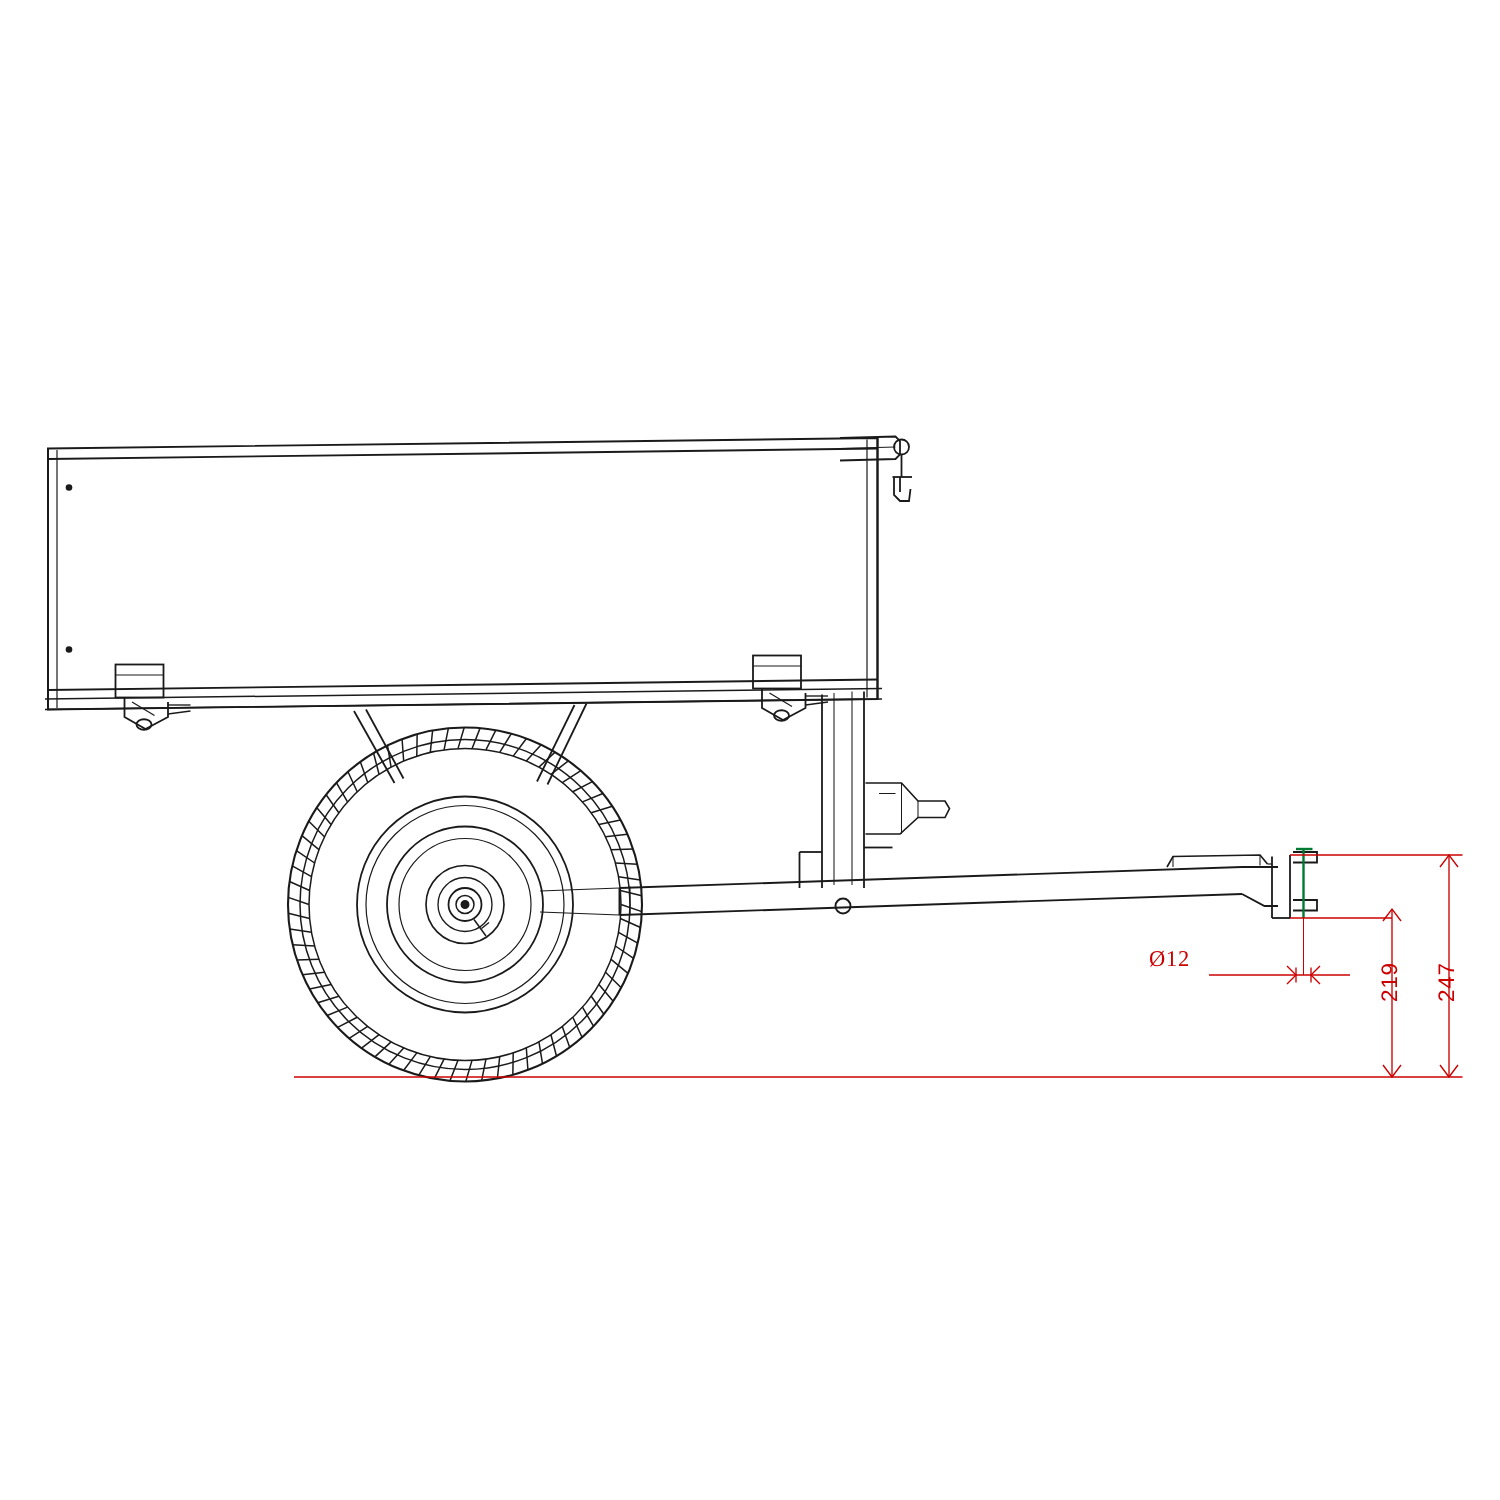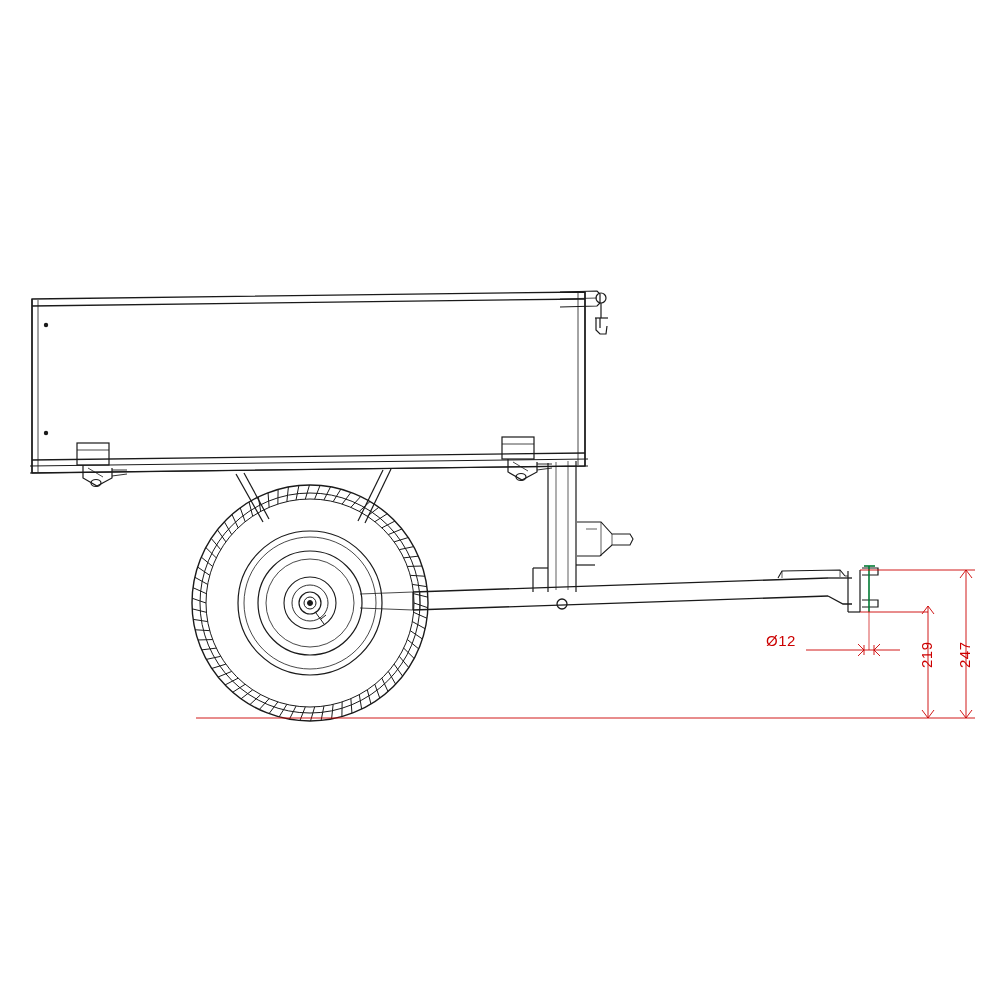--- a/index.html
+++ b/index.html
@@ -198,19 +198,19 @@
       <path d="M 806,650 L 900,650"></path>
       <path d="M 864,645 L 864,655"></path>
       <path d="M 874,645 L 874,655"></path>
       <path d="M 858,644 L 864,650 L 858,656"></path>
       <path d="M 880,644 L 874,650 L 880,656"></path>
       <path d="M 869,612 L 869,650" stroke-width="0.7"></path>
     </g>
 
   </svg>
 
-  <div class="dim-label" style="left:766px; top:632px;">Ø12</div>
+  <div class="dim-label" style="left:766px; top:632px;font-family:Liberation Serif, serif;">Ø12</div>
 
   <div class="dim-label rot90" style="left:918px; top:668px;">219</div>
 
   <div class="dim-label rot90" style="left:956px; top:668px;">247</div>
 
 </div>
 
 </body></html>

